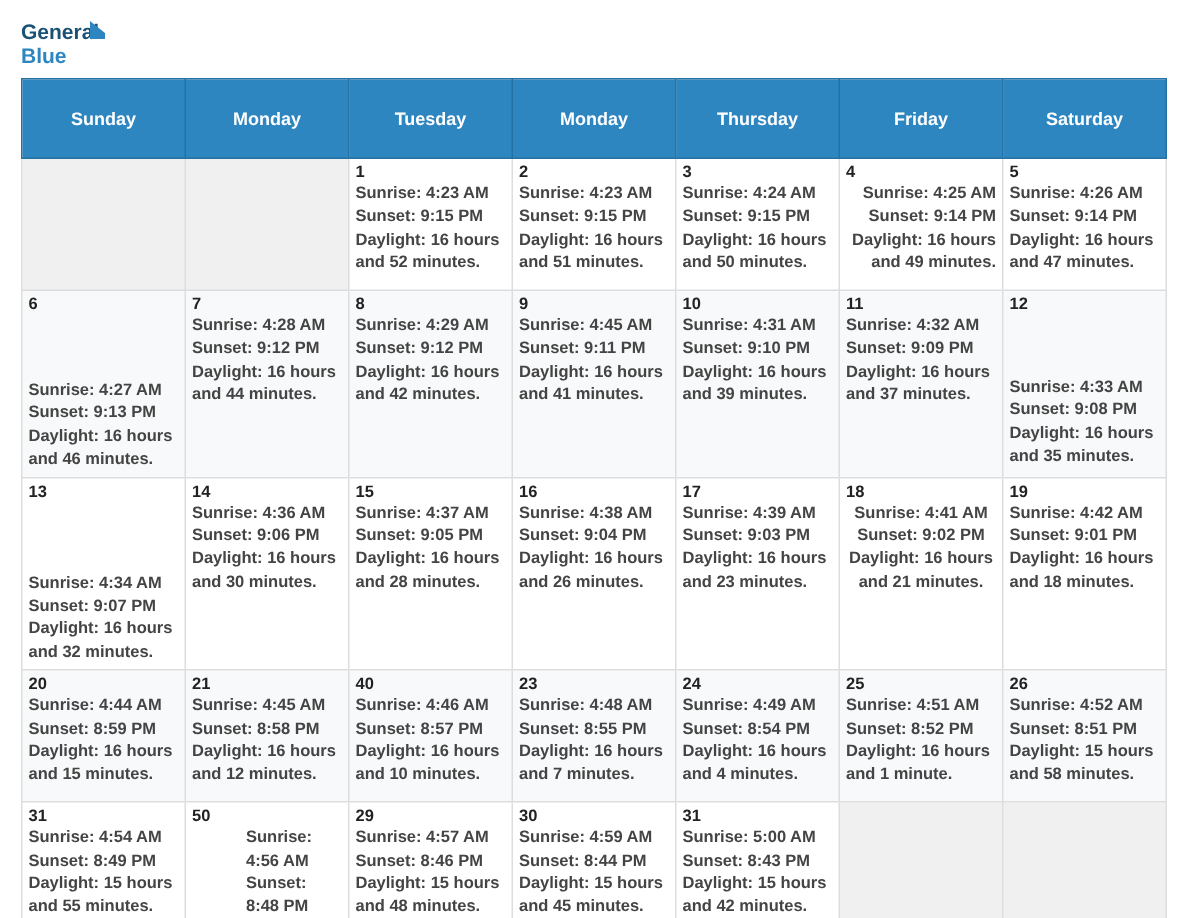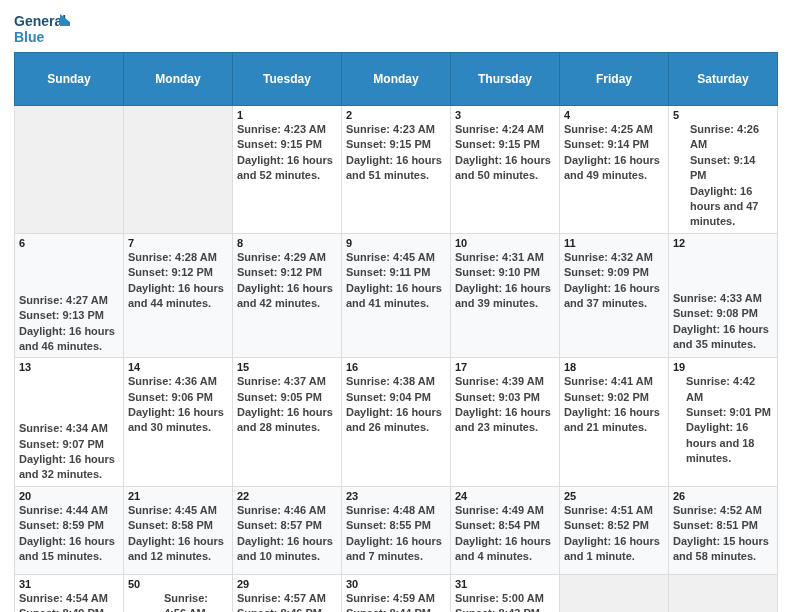--- a/index.html
+++ b/index.html
@@ -135,27 +135,27 @@
 Daylight: 16 hours and 51 minutes.</div>
           </td>
           <td>
             <span class="day-number">3</span>
             <div class="day-info" style="white-space: pre-line;">Sunrise: 4:24 AM
 Sunset: 9:15 PM
 Daylight: 16 hours and 50 minutes.</div>
           </td>
           <td>
             <span class="day-number">4</span>
-            <div class="day-info" style="white-space: pre-line;">Sunrise: 4:25 AM
+            <div class="day-info" style="white-space: pre-line; text-align: right;">Sunrise: 4:25 AM
 Sunset: 9:14 PM
 Daylight: 16 hours and 49 minutes.</div>
           </td>
           <td>
             <span class="day-number">5</span>
-            <div class="day-info" style="white-space: pre-line; margin-left: 17px;">Sunrise: 4:26 AM
+            <div class="day-info" style="white-space: pre-line;">Sunrise: 4:26 AM
 Sunset: 9:14 PM
 Daylight: 16 hours and 47 minutes.</div>
           </td>
         </tr>
         <tr>
           <td>
             <span class="day-number">6</span>
             <div class="day-info" style="white-space: pre-line; margin-top: 44px;">Sunrise: 4:27 AM
 Sunset: 9:13 PM
 Daylight: 16 hours and 46 minutes.</div>
@@ -223,46 +223,46 @@
 Daylight: 16 hours and 26 minutes.</div>
           </td>
           <td>
             <span class="day-number">17</span>
             <div class="day-info" style="white-space: pre-line;">Sunrise: 4:39 AM
 Sunset: 9:03 PM
 Daylight: 16 hours and 23 minutes.</div>
           </td>
           <td>
             <span class="day-number">18</span>
-            <div class="day-info" style="white-space: pre-line;">Sunrise: 4:41 AM
+            <div class="day-info" style="white-space: pre-line; text-align: center;">Sunrise: 4:41 AM
 Sunset: 9:02 PM
 Daylight: 16 hours and 21 minutes.</div>
           </td>
           <td>
             <span class="day-number">19</span>
-            <div class="day-info" style="white-space: pre-line; margin-left: 13px;">Sunrise: 4:42 AM
+            <div class="day-info" style="white-space: pre-line;">Sunrise: 4:42 AM
 Sunset: 9:01 PM
 Daylight: 16 hours and 18 minutes.</div>
           </td>
         </tr>
         <tr>
           <td>
             <span class="day-number">20</span>
             <div class="day-info" style="white-space: pre-line;">Sunrise: 4:44 AM
 Sunset: 8:59 PM
 Daylight: 16 hours and 15 minutes.</div>
           </td>
           <td>
             <span class="day-number">21</span>
             <div class="day-info" style="white-space: pre-line;">Sunrise: 4:45 AM
 Sunset: 8:58 PM
 Daylight: 16 hours and 12 minutes.</div>
           </td>
           <td>
-            <span class="day-number">22</span>
+            <span class="day-number">40</span>
             <div class="day-info" style="white-space: pre-line;">Sunrise: 4:46 AM
 Sunset: 8:57 PM
 Daylight: 16 hours and 10 minutes.</div>
           </td>
           <td>
             <span class="day-number">23</span>
             <div class="day-info" style="white-space: pre-line;">Sunrise: 4:48 AM
 Sunset: 8:55 PM
 Daylight: 16 hours and 7 minutes.</div>
           </td>

